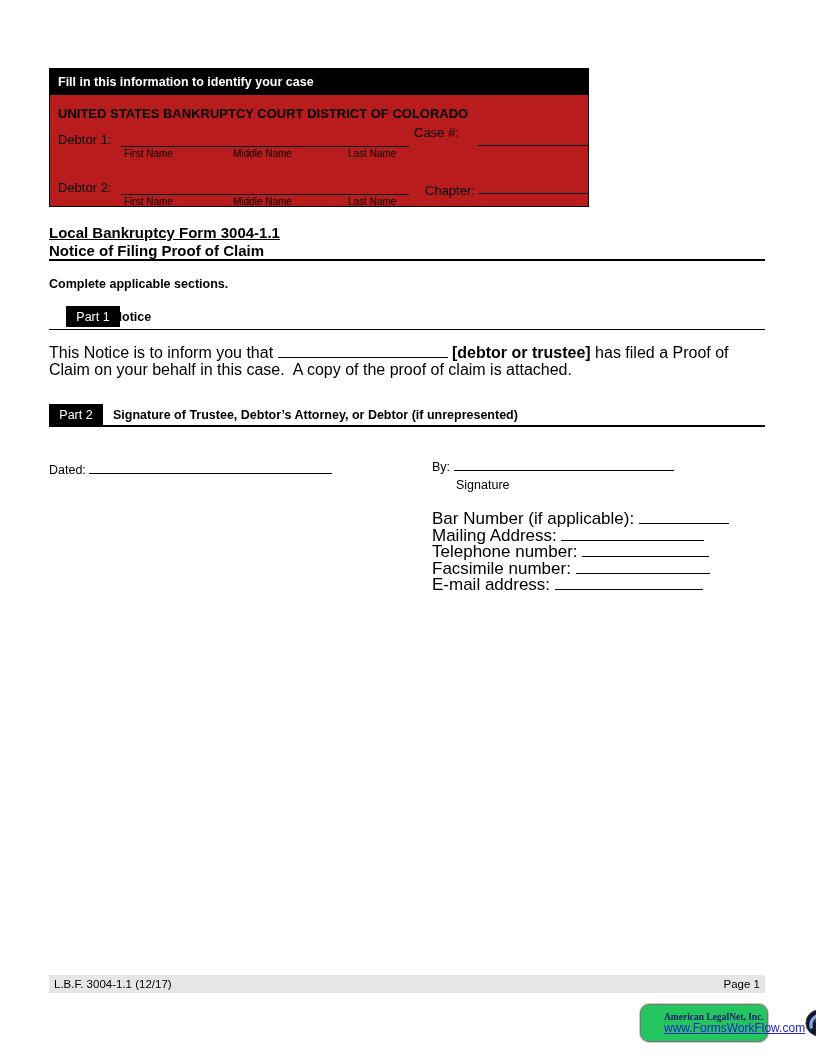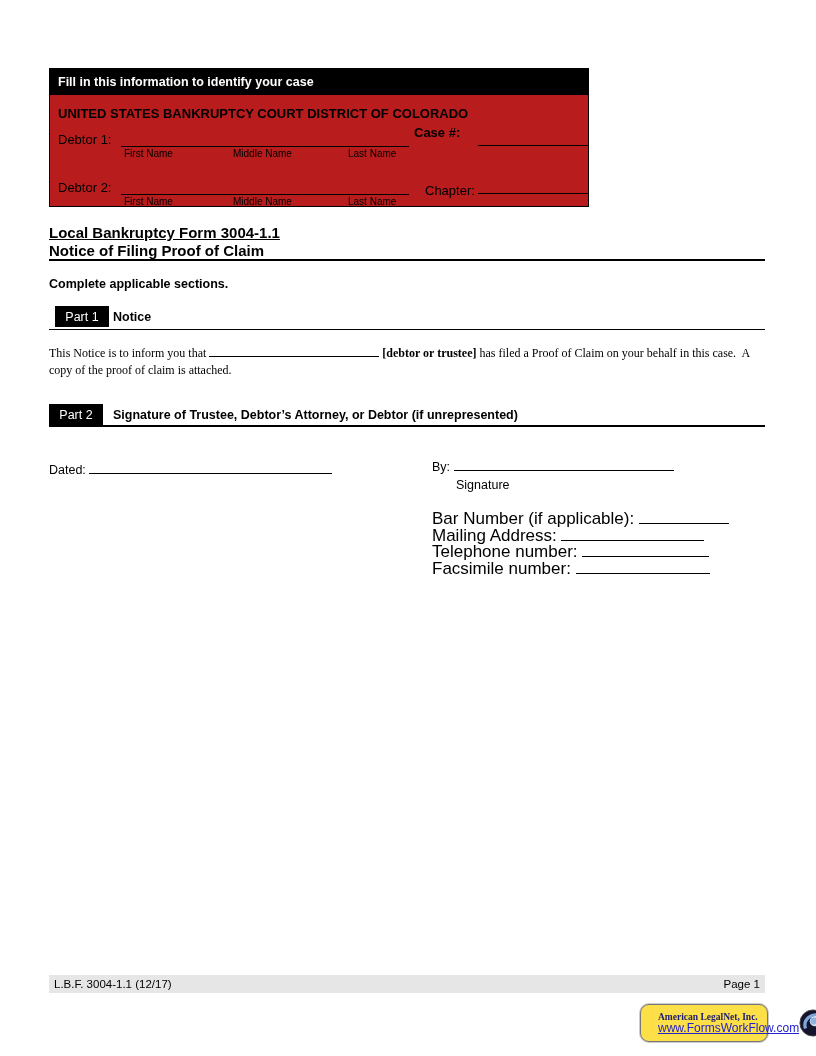--- a/index.html
+++ b/index.html
@@ -30,35 +30,35 @@
     border:1px solid #000; border-top:none; background:#b91c1c;
   }
 
   
   .badge {
     position:absolute; width:54px; height:21px; background:#000; color:#fff;
     display:flex; align-items:center; justify-content:center; font-size:12.5px;
   }
 
   .para { position:absolute; left:49px; top:345px; width:712px;
-    font-size:12px; line-height:16.5px; white-space:pre-wrap;font-family:Liberation Serif, serif; }
+    font-size:16px; line-height:16.5px; white-space:pre-wrap; }
 
   .contact { position:absolute; left:432px; top:509px; font-size:17px; }
   .contact .row { height:16.5px; white-space:nowrap; }
 
   .footer-bar {
     position:absolute; left:49px; top:975px; width:716px; height:18px;
     background:#e6e6e6; display:flex; align-items:center; justify-content:space-between;
     padding:0 5px; font-size:11.5px;
   }
 
   .logo-box {
     position:absolute; left:640px; top:1004px; width:128px; height:38px;
     border:1px solid #777; border-radius:9px; box-shadow:0 0 0 1px #ccc;
-    background:#fde047; display:flex; align-items:center; padding:2px 3px 2px 17px;
+    background:#22c55e; display:flex; align-items:center; padding:2px 3px 2px 23px;
   }
   .logo-text { flex:1; }
   .logo-company { font-family:"Liberation Serif", serif; font-weight:bold;
     font-size:9.5px; line-height:11px; color:#1b1b6f; white-space:nowrap; }
   .logo-url { font-size:12px; line-height:11px; color:#2222cc;
     text-decoration:underline; white-space:nowrap; cursor:pointer; }
 </style>
 </head>
 <body>
 
@@ -70,40 +70,40 @@
 
   <div class="id-box">
     <div class="abs fs13 b" style="left:8px; top:11px;">UNITED STATES BANKRUPTCY COURT DISTRICT OF COLORADO</div>
 
     <div class="abs fs13" style="left:8px; top:37px;">Debtor 1:</div>
     <div class="hline" style="left:71px; top:51px; width:288px;"></div>
     <div class="abs fs10" style="left:74px; top:53px;">First Name</div>
     <div class="abs fs10" style="left:183px; top:53px;">Middle Name</div>
     <div class="abs fs10" style="left:298px; top:53px;">Last Name</div>
 
-    <div class="abs fs13" style="left:364px; top:30px;font-weight:bold;">Case #:</div>
+    <div class="abs fs13" style="left:364px; top:30px;">Case #:</div>
     <div class="hline" style="left:428px; top:50px; width:111px;"></div>
 
     <div class="abs fs13" style="left:8px; top:85px;">Debtor 2:</div>
     <div class="hline" style="left:71px; top:99px; width:288px;"></div>
     <div class="abs fs10" style="left:74px; top:101px;">First Name</div>
     <div class="abs fs10" style="left:183px; top:101px;">Middle Name</div>
     <div class="abs fs10" style="left:298px; top:101px;">Last Name</div>
 
     <div class="abs fs13" style="left:364px; top:88px;margin-left:11px;">Chapter:</div>
     <div class="hline" style="left:428px; top:98px; width:111px;"></div>
   </div>
 
   <div class="abs b" style="left:49px; top:224px; font-size:15px; line-height:17px; text-decoration:underline;">Local Bankruptcy Form 3004-1.1</div>
   <div class="abs b" style="left:49px; top:242px; font-size:15px; line-height:17px;">Notice of Filing Proof of Claim</div>
   <div class="rule2" style="left:49px; top:259px; width:716px;"></div>
 
   <div class="abs fs12 b" style="left:49px; top:277px;">Complete applicable sections.</div>
 
-  <div class="badge" style="left:55px; top:306px;">Part 1</div>
+  <div class="badge" style="left:66px; top:306px;">Part 1</div>
   <div class="abs fs12 b" style="left:113px; top:310px;">Notice</div>
   <div class="rule1" style="left:49px; top:329px; width:716px;"></div>
 
   <div class="para"><span>This Notice is to inform you that </span><span class="blank" style="width:170px;"></span><span> </span><span class="b">[debtor or trustee]</span><span> has filed a Proof of Claim on your behalf in this case.  A copy of the proof of claim is attached.</span></div>
 
   <div class="badge" style="left:49px; top:404px;">Part 2</div>
   <div class="abs fs12 b" style="left:113px; top:408px;">Signature of Trustee, Debtor’s Attorney, or Debtor (if unrepresented)</div>
   <div class="rule2" style="left:49px; top:425px; width:716px;"></div>
 
   <div class="abs fs12" style="left:49px; top:462px; white-space:nowrap;">
@@ -127,20 +127,24 @@
       <span class="blank" style="width:143px;"></span>
     </div>
     <div class="row">
       <span>Telephone number:</span>
       <span class="blank" style="width:127px;"></span>
     </div>
     <div class="row">
       <span>Facsimile number:</span>
       <span class="blank" style="width:134px;"></span>
     </div>
+    <div class="row">
+      <span>E-mail address:</span>
+      <span class="blank" style="width:148px;"></span>
+    </div>
   </div>
 
   <div class="footer-bar">
     <span>L.B.F. 3004-1.1 (12/17)</span>
     <span>Page 1</span>
   </div>
 
   <div class="logo-box">
     <div class="logo-text">
       <div class="logo-company">American LegalNet, Inc.</div>

